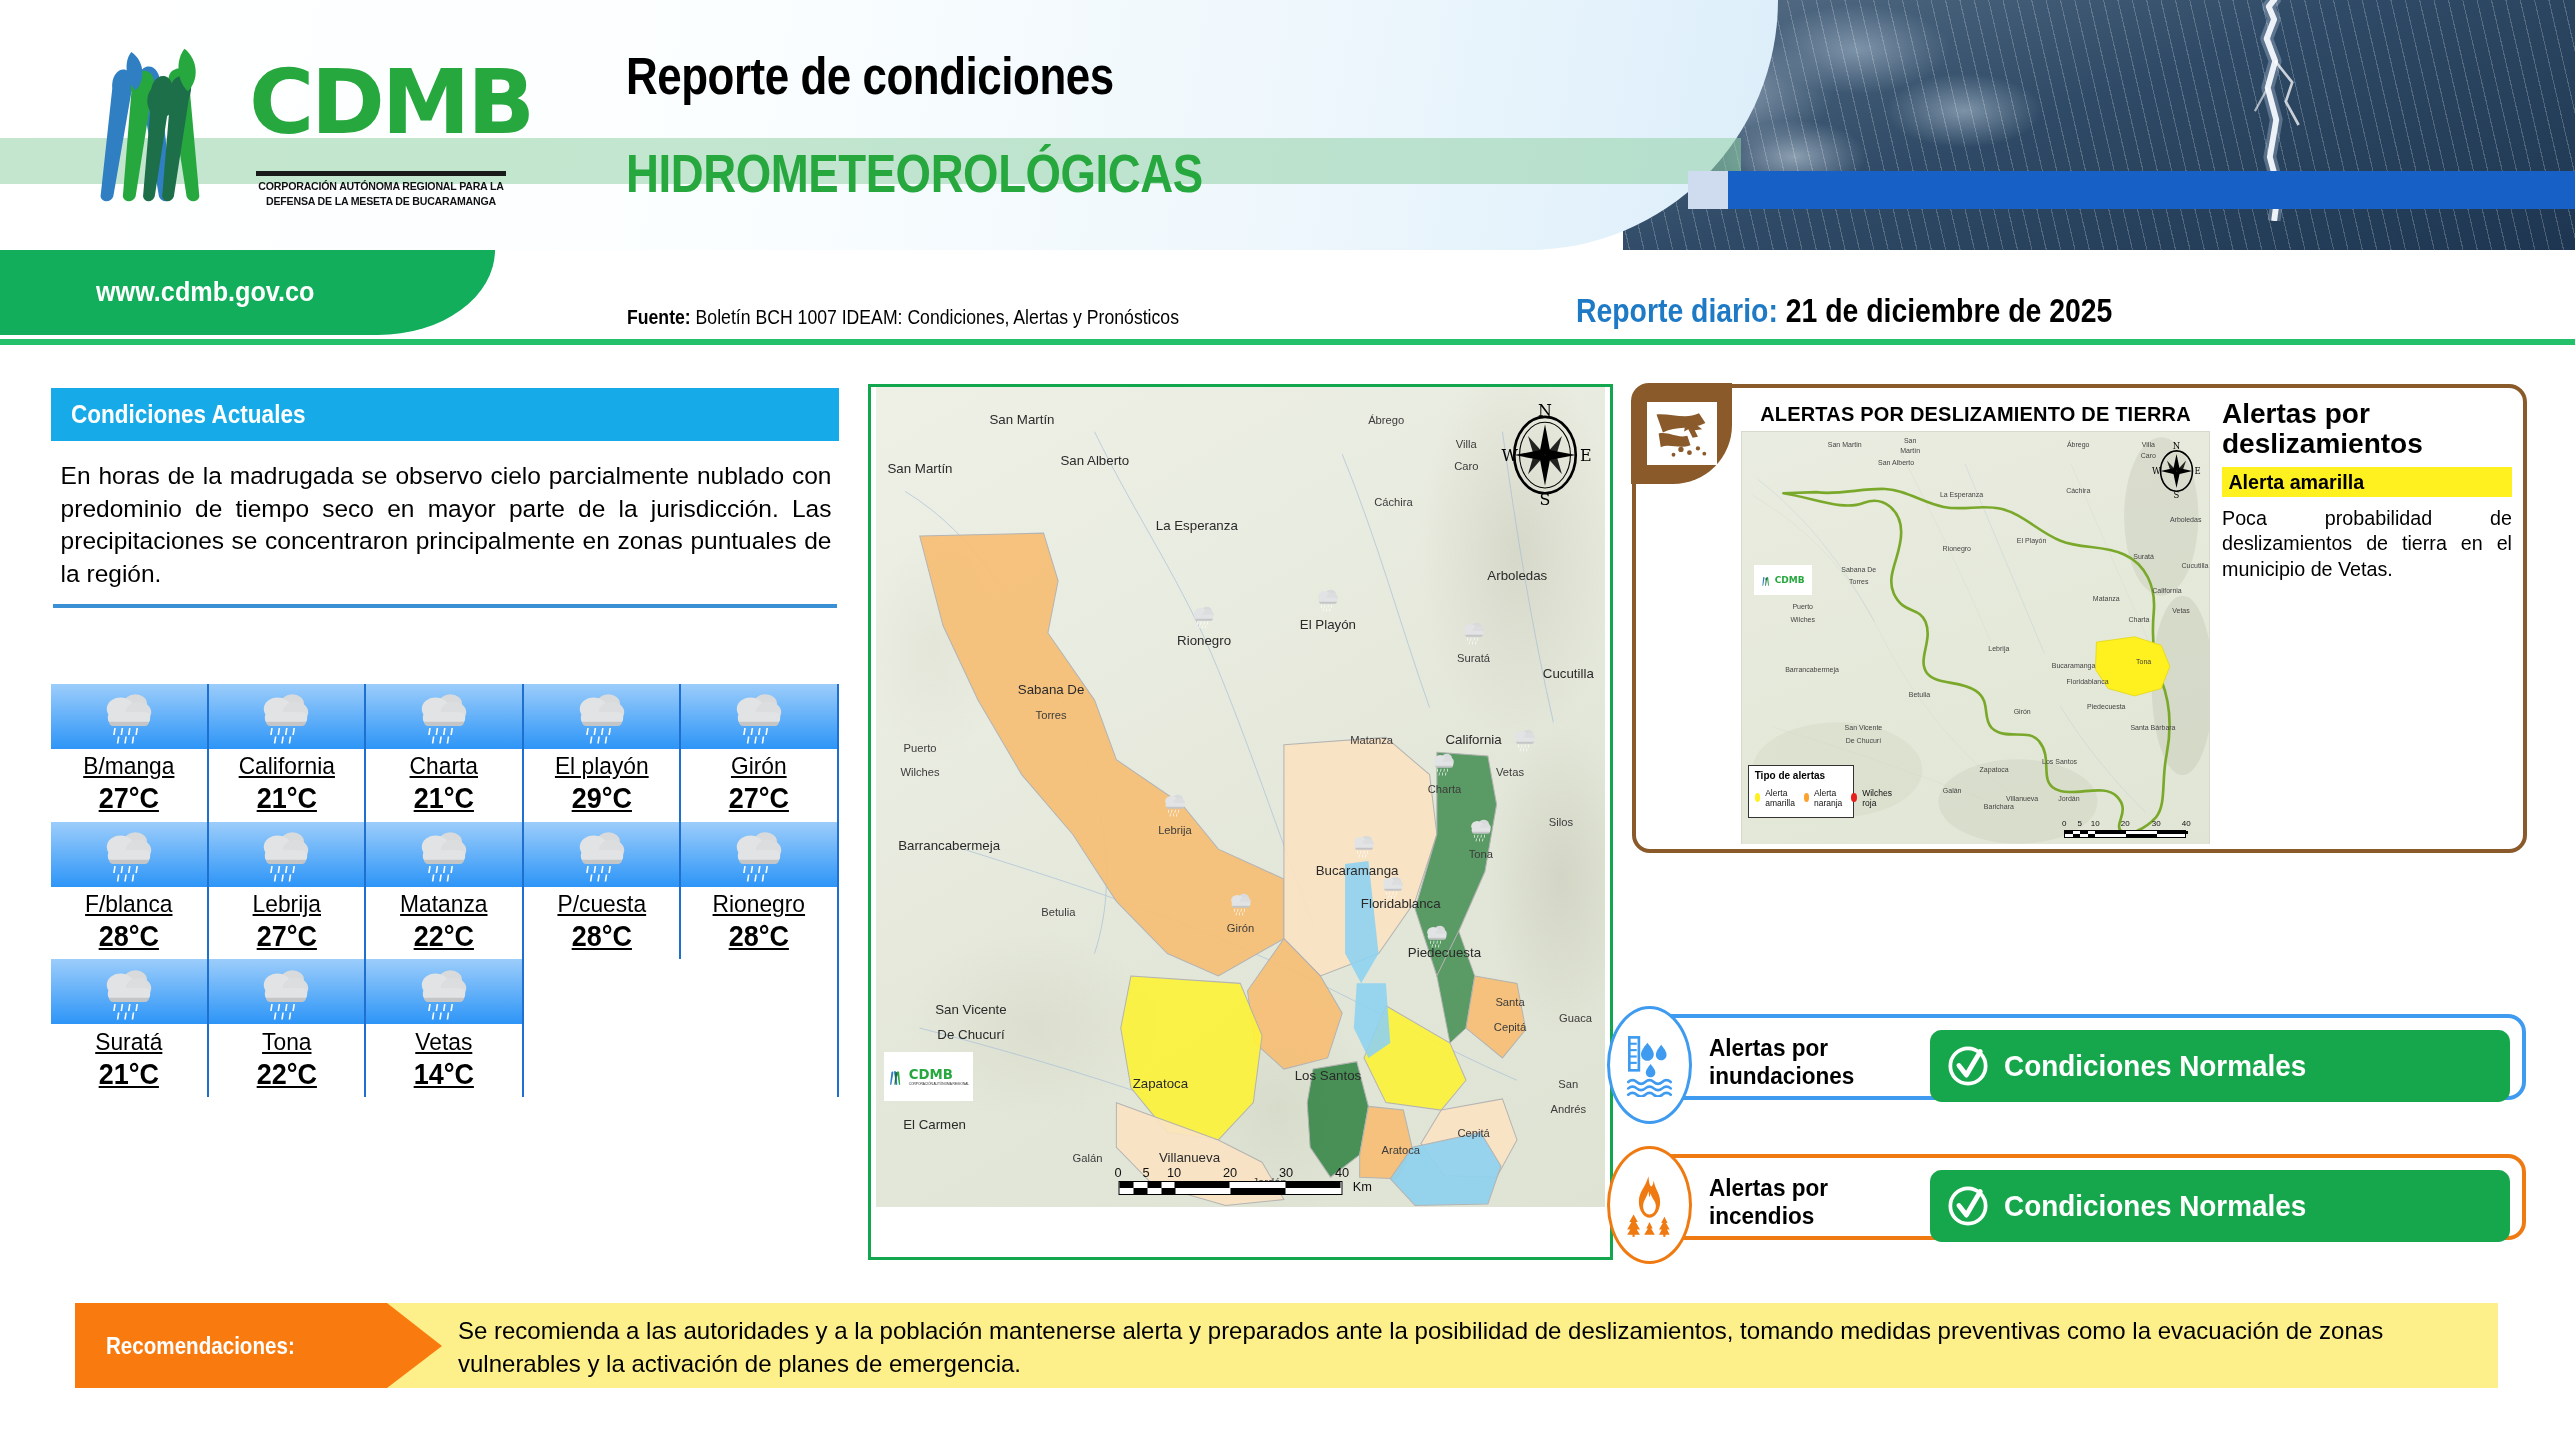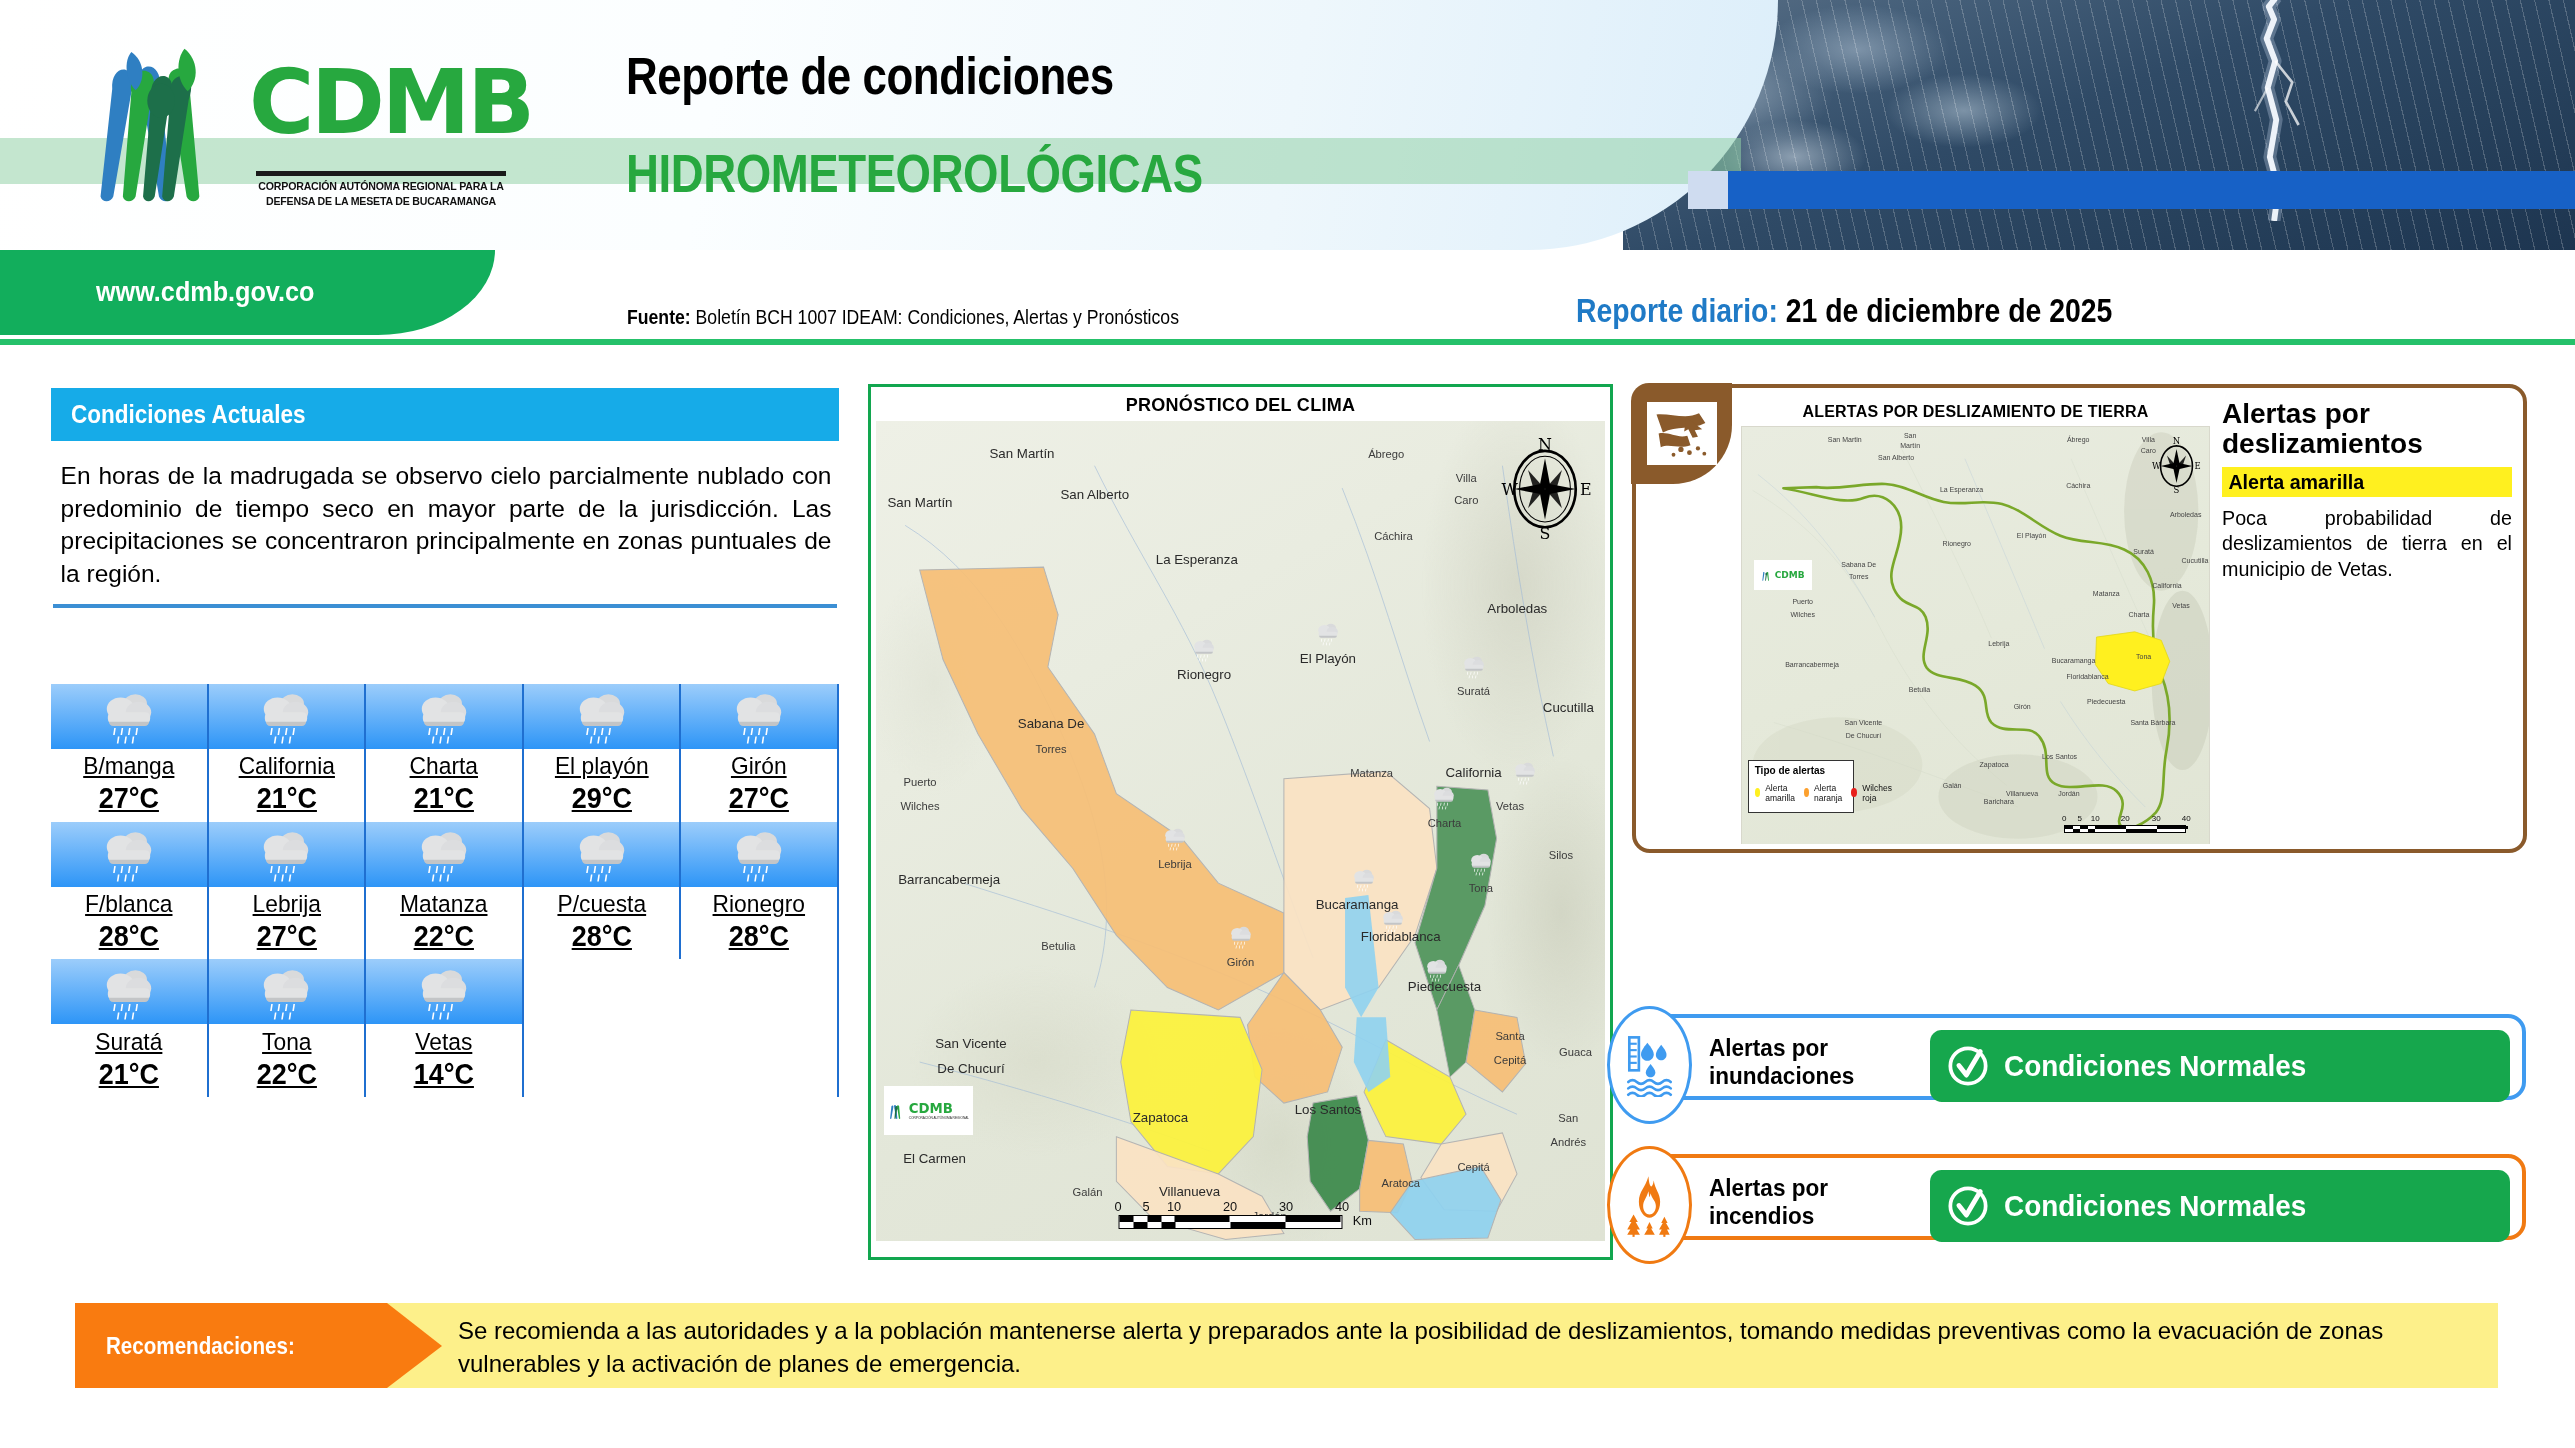--- a/index.html
+++ b/index.html
@@ -110,21 +110,21 @@
   .sb-km { position:absolute; right:-31px; bottom:0; font-size:12.8px; color:#111; }
   .mini-ic { position:absolute; width:29px; height:24.5px; transform:translate(-50%,-50%); }
 
   
   .ls { position:absolute; left:1632px; top:384px; width:895px; height:469px;
       border:4.8px solid #8a5a2b; border-radius:18px; background:#fff; }
   .ls-badge { position:absolute; left:-4.8px; top:-4.8px; width:101px; height:101px; background:#8a5a2b;
       border-radius:18px 0 59px 0; display:flex; align-items:center; justify-content:center; }
   .ls-badge-in { width:70px; height:63px; background:#fff; display:flex; align-items:center; justify-content:center; }
   .ls-map { position:absolute; left:105px; top:8.5px; width:469px; height:447px; overflow:hidden; }
-  .ls-map-title { text-align:center; font-size:16px; font-weight:bold; color:#000; padding-top:6.4px; letter-spacing:0.2px; }
+  .ls-map-title { text-align:center; font-size:20px; font-weight:bold; color:#000; padding-top:6.4px; letter-spacing:0.2px; }
   .ls-canvas { position:relative; margin-top:5.3px; height:419px;
       background:linear-gradient(160deg,#e9ece0 0%,#e5e9da 50%,#e1e5d5 100%); border:0.5px solid #d8d8cc; overflow:hidden; }
   .ls-lbl { position:absolute; font-size:7px; color:#444; transform:translate(-50%,-50%);
       white-space:nowrap; text-align:center; line-height:1.1; }
   .ls-legend { position:absolute; left:6.4px; bottom:31px; width:106px; background:#fff; border:0.5px solid #333; padding:4.3px 5.3px; }
   .ls-legend h4 { font-size:10px; font-weight:bold; color:#000; margin-bottom:3.7px; }
   .ls-legend div { display:flex; align-items:center; gap:5.3px; font-size:8.5px; color:#111; margin:2.7px 0; }
   .ls-dot { width:8.5px; height:8.5px; border-radius:50%; }
   .ls-cdmb { position:absolute; left:11.7px; top:133px; width:58px; height:30px; background:#fff;
       display:flex; align-items:center; justify-content:center; gap:2.1px; }
@@ -589,21 +589,20 @@
           <div class="wicon-box"></div>
           <div class="wmeta">
             <div class="wname"></div>
             <div class="wtemp"></div>
           </div>
         </div>
       </div>
     </div>
 
   <div class="cmap">
-    <div class="cmap-title">PRONÓSTICO DEL CLIMA</div>
     <div class="cmap-canvas">
       <div class="terr"></div>
 
       <svg viewBox="0 0 1000 1100" preserveAspectRatio="none" style="position:absolute;inset:0;width:100%;height:100%">
         <g stroke="#9bb6d6" stroke-width="1.2" fill="none" opacity=".65">
           <path d="M40 140 C140 200 200 300 260 430 C300 520 340 640 300 760"></path>
           <path d="M300 60 C360 180 420 260 470 380 C520 500 560 620 600 720"></path>
           <path d="M640 90 C690 210 720 320 760 430"></path>
           <path d="M860 60 C880 200 900 320 930 450"></path>
           <path d="M120 620 C250 660 380 700 520 760 C640 810 760 880 880 930"></path>

